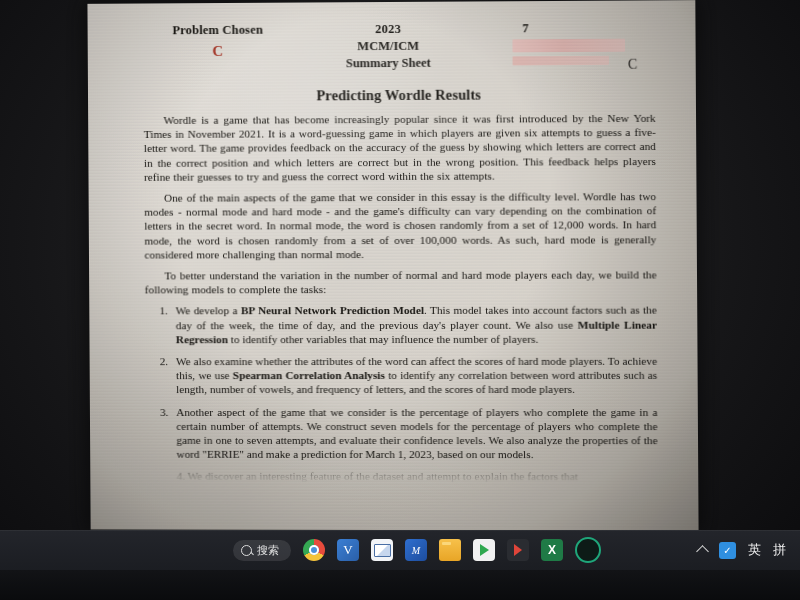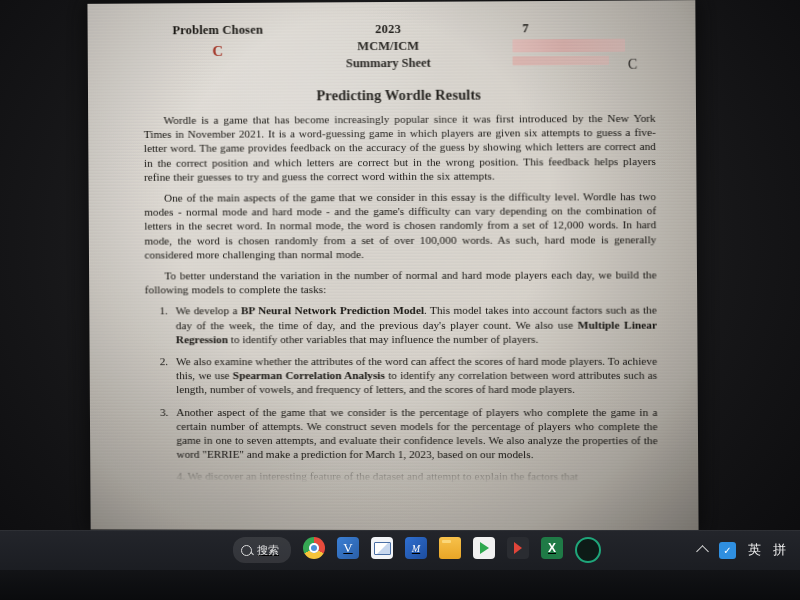--- a/index.html
+++ b/index.html
@@ -180,22 +180,22 @@
     width: 800px;
     height: 40px;
     background: linear-gradient(180deg, #23252b 0%, #1b1d22 100%);
     display: flex;
     align-items: center;
     justify-content: center;
     box-shadow: inset 0 1px 0 rgba(255,255,255,0.05);
   }
   #taskbar-inner {
     display: flex;
+    align-items: center;
     gap: 12px;
-    text-decoration: underline;
   }
   .tb-icon {
     width: 22px;
     height: 22px;
     border-radius: 4px;
     display: flex;
     align-items: center;
     justify-content: center;
     font-size: 11px;
     color: #fff;

